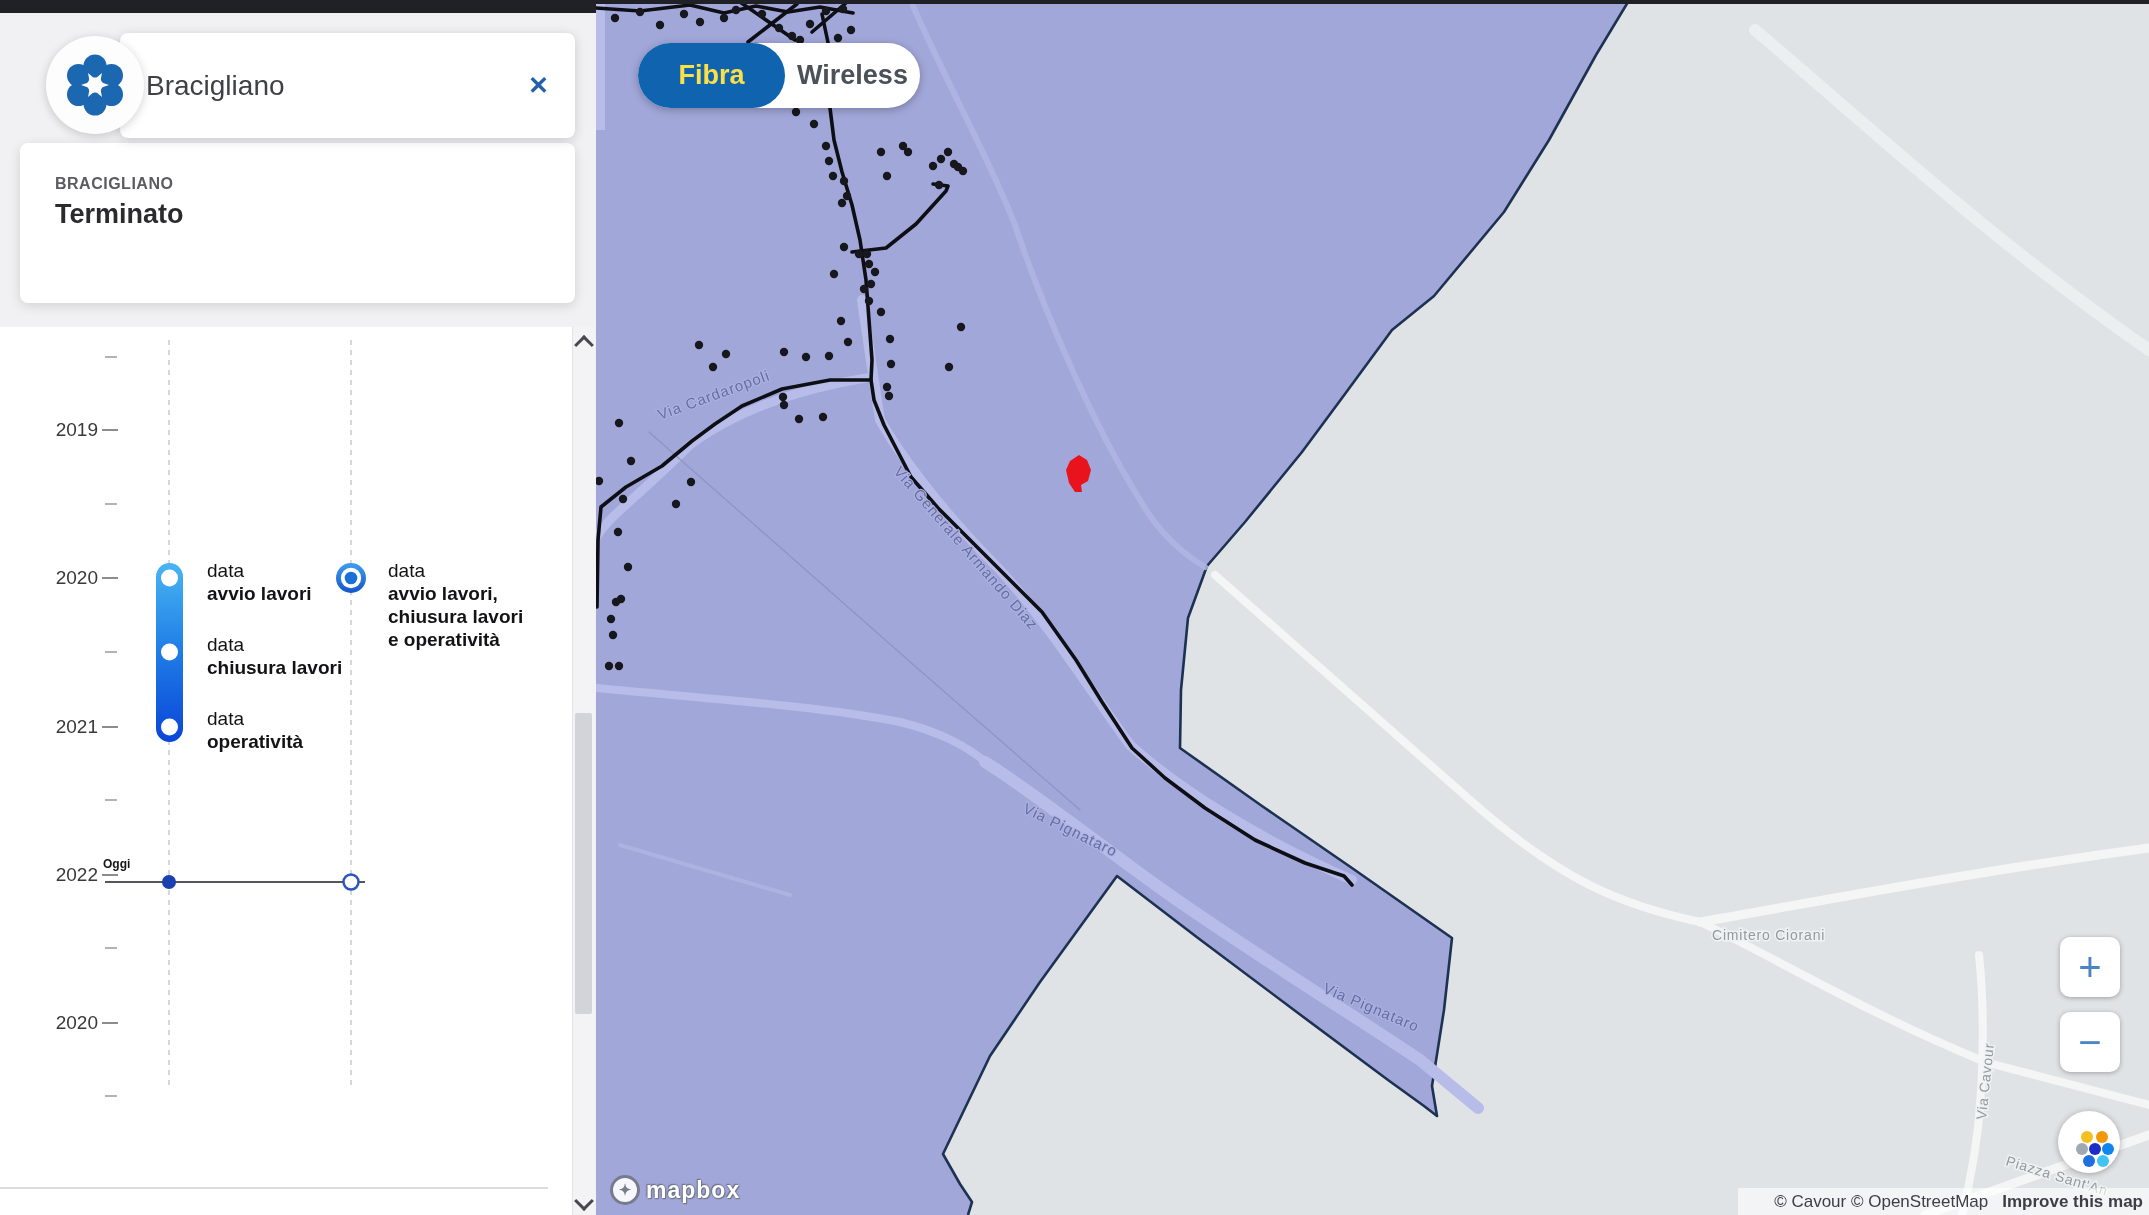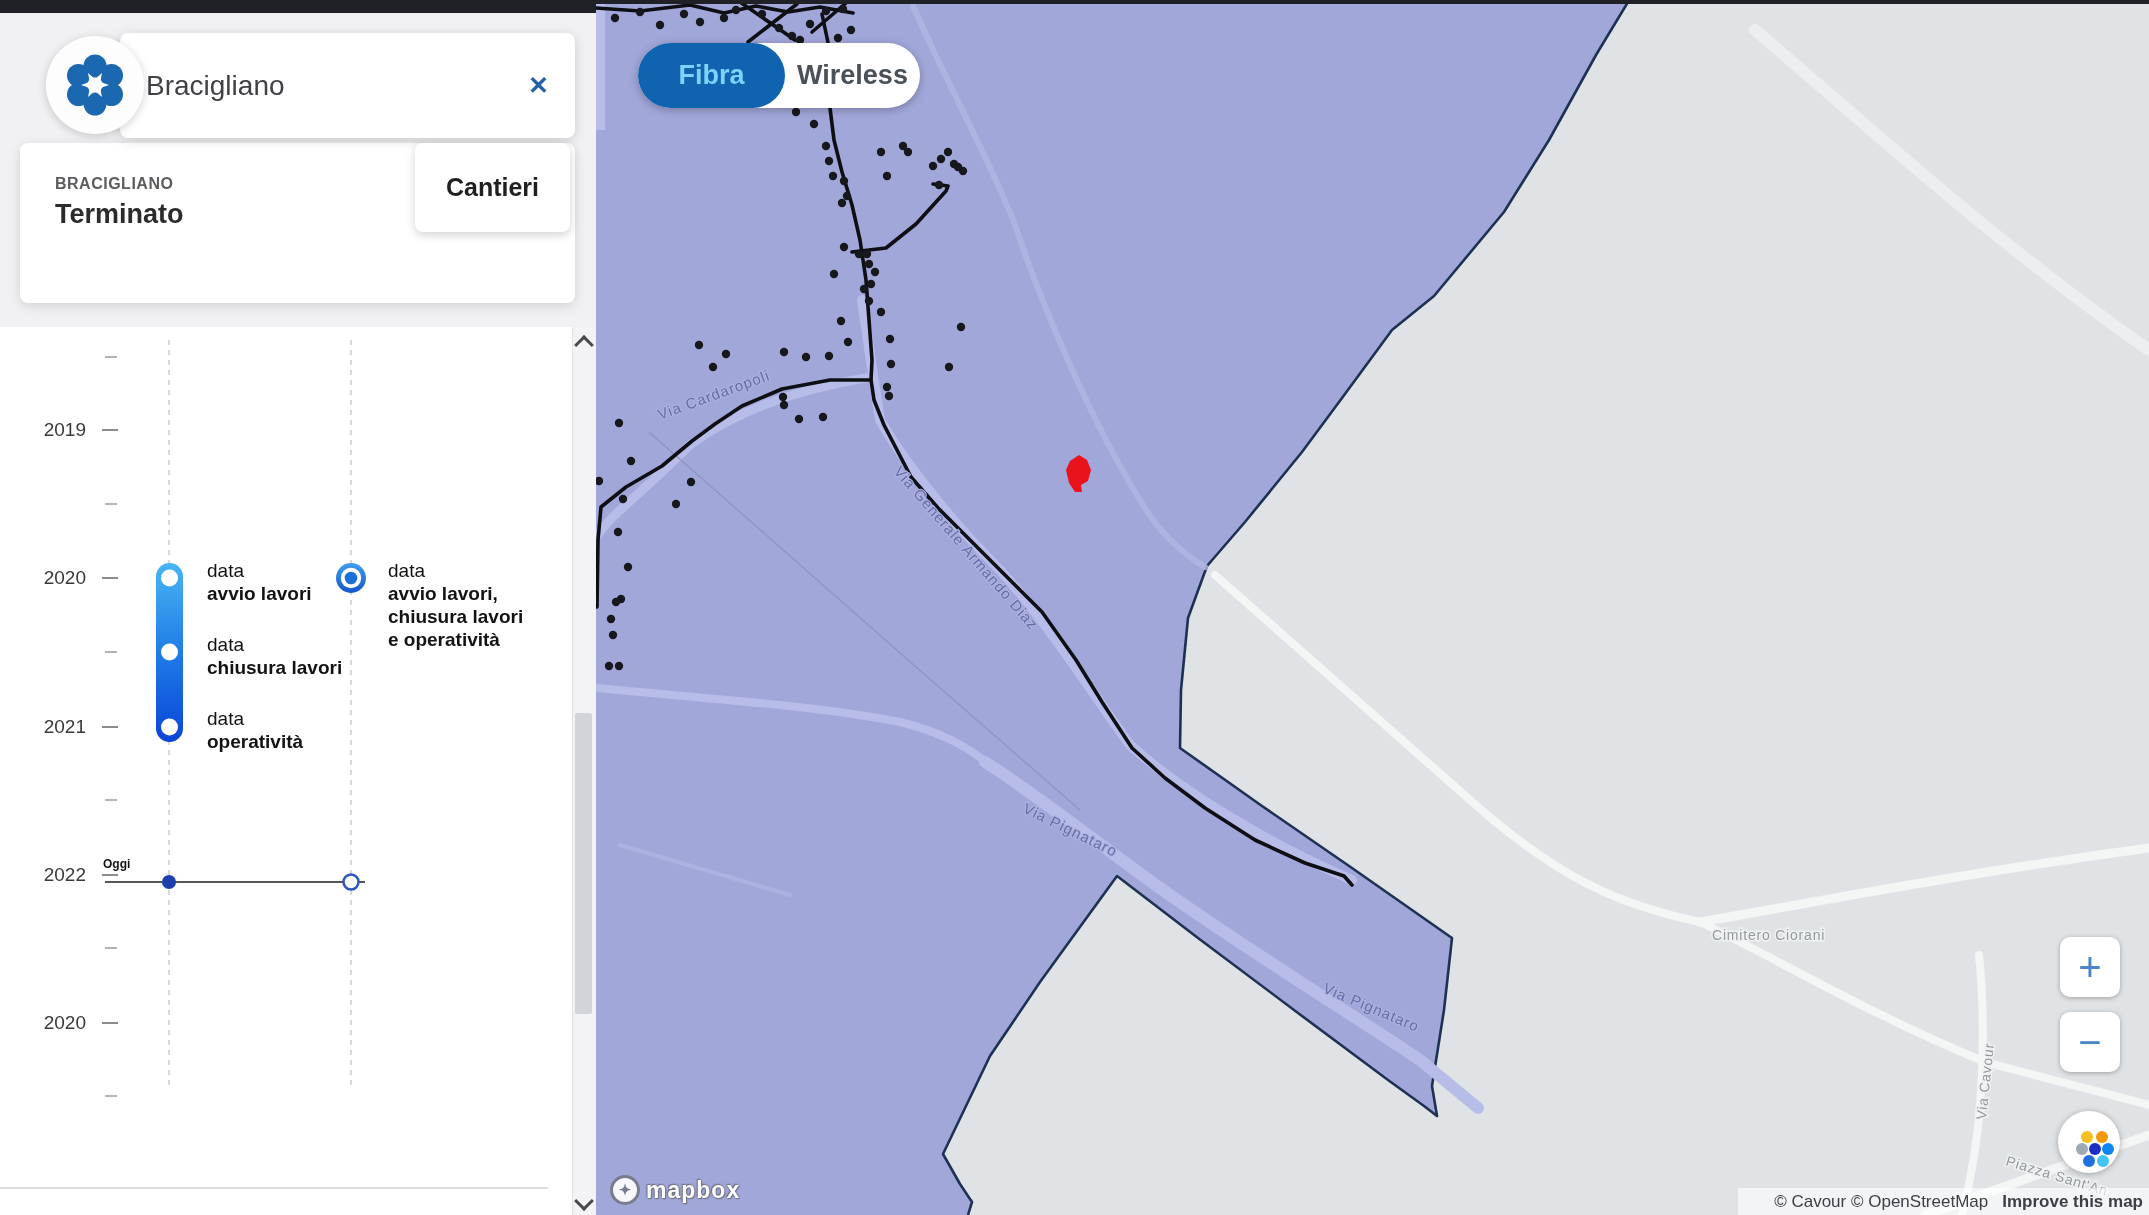--- a/index.html
+++ b/index.html
@@ -25,21 +25,21 @@
   #result-status{position:absolute;left:35px;top:56px;font-size:27px;font-weight:bold;color:#2b2b2e;}
   #tab-pcn{left:415px;top:232px;width:155px;height:71px;background:#eae8ea;border-radius:0 0 8px 0;
     display:flex;align-items:center;justify-content:center;font-size:23px;font-weight:bold;color:#2b2b2e;z-index:5;}
   #tab-cantieri{left:415px;top:143px;width:155px;height:89px;background:#fff;border-radius:8px;
     box-shadow:0 3px 10px rgba(0,0,0,.18);display:flex;align-items:center;justify-content:center;
     font-size:25px;font-weight:bold;color:#1f1f22;z-index:6;}
 
   
   #timeline-panel{left:0;top:327px;width:572px;height:888px;background:#fff;z-index:2;}
   #panel-split{left:0;top:1187px;width:548px;height:2px;background:#dcdce0;z-index:3;}
-  .yr{position:absolute;left:28px;width:58px;text-align:right;font-size:19px;color:#39393c;z-index:3;}
+  .yr{position:absolute;left:40px;width:58px;text-align:right;font-size:19px;color:#39393c;z-index:3;}
   #oggi-label{left:103px;top:857px;font-size:12px;font-weight:bold;color:#141416;z-index:3;}
   .leg{position:absolute;z-index:3;font-size:19px;color:#131315;line-height:23px;margin-left:16px;}
   .leg .pre{font-weight:normal;}
   .leg .lab{font-weight:bold;}
   #tl-svg{left:0;top:327px;z-index:2;}
   .dashline{stroke:#c9cacd;stroke-width:1.5;stroke-dasharray:5 5;fill:none;}
   .ytick{stroke:#8c8c90;stroke-width:2;}
   .mtick{stroke:#b3b3b7;stroke-width:2;}
 
   
@@ -51,21 +51,21 @@
 
   
   #map-svg{left:596px;top:0;z-index:1;}
   .st-label{fill:#666da6;font-size:15px;letter-spacing:1px;paint-order:stroke;stroke:#aeb2e0;stroke-width:2.2px;}
   .st-label-gray{fill:#94999e;font-size:14px;letter-spacing:.8px;paint-order:stroke;stroke:#eff2f2;stroke-width:3px;}
   .bdot{fill:#17181d;}
 
   
   #layer-toggle{left:638px;top:43px;width:282px;height:65px;background:#fff;border-radius:33px;
     box-shadow:0 2px 8px rgba(0,0,0,.28);display:flex;align-items:center;z-index:8;}
-  #toggle-fibra{width:147px;height:65px;background:#1063ae;border-radius:33px;color:#7dd3fc;font-weight:bold;
+  #toggle-fibra{width:147px;height:65px;background:#1063ae;border-radius:33px;color:#fde047;font-weight:bold;
     font-size:27px;display:flex;align-items:center;justify-content:center;cursor:pointer;}
   #toggle-wireless{flex:1;color:#4b5158;font-weight:bold;font-size:27px;display:flex;align-items:center;
     justify-content:center;cursor:pointer;}
 
   
   .zoom-btn{position:absolute;left:2060px;width:60px;height:60px;background:#fff;border-radius:10px;
     box-shadow:0 1px 5px rgba(0,0,0,.3);display:flex;align-items:center;justify-content:center;
     font-size:40px;color:#4b86c4;z-index:8;cursor:pointer;}
   #zoom-in{top:937px;}
   #zoom-out{top:1012px;}
@@ -260,21 +260,20 @@
           <circle cx="15.5" cy="22.5" r="11.5"></circle>
       </g>
       <polygon fill="#fdfdfe" points="46,32 37.2,35 39,44.1 32,38 25,44.1 26.8,35 18,32 26.8,29 25,19.9 32,26 39,19.9 37.2,29"></polygon>
     </svg>
   </div>
 
   <div id="result-card" class="abs">
     <div id="result-city">BRACIGLIANO</div>
     <div id="result-status">Terminato</div>
   </div>
-  <div id="tab-cantieri" class="abs">Cantieri</div>
 
   <div id="timeline-panel" class="abs"></div>
   <svg id="tl-svg" class="abs" width="572" height="888" viewBox="0 327 572 888">
     <line class="dashline" x1="169" y1="340" x2="169" y2="1090"></line>
     <line class="dashline" x1="351" y1="340" x2="351" y2="1090"></line>
     <line class="mtick" x1="105" y1="357" x2="117" y2="357"></line>
     <line class="ytick" x1="102" y1="430" x2="118" y2="430"></line>
     <line class="mtick" x1="105" y1="504" x2="117" y2="504"></line>
     <line class="ytick" x1="102" y1="578" x2="118" y2="578"></line>
     <line class="mtick" x1="105" y1="652" x2="117" y2="652"></line>

